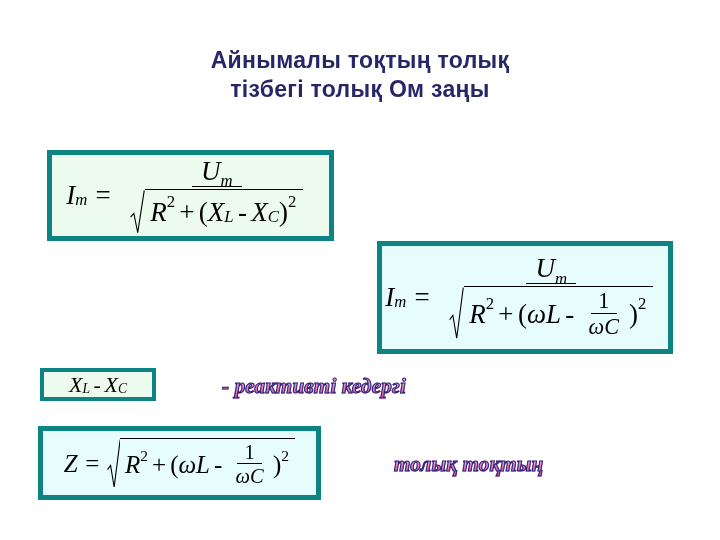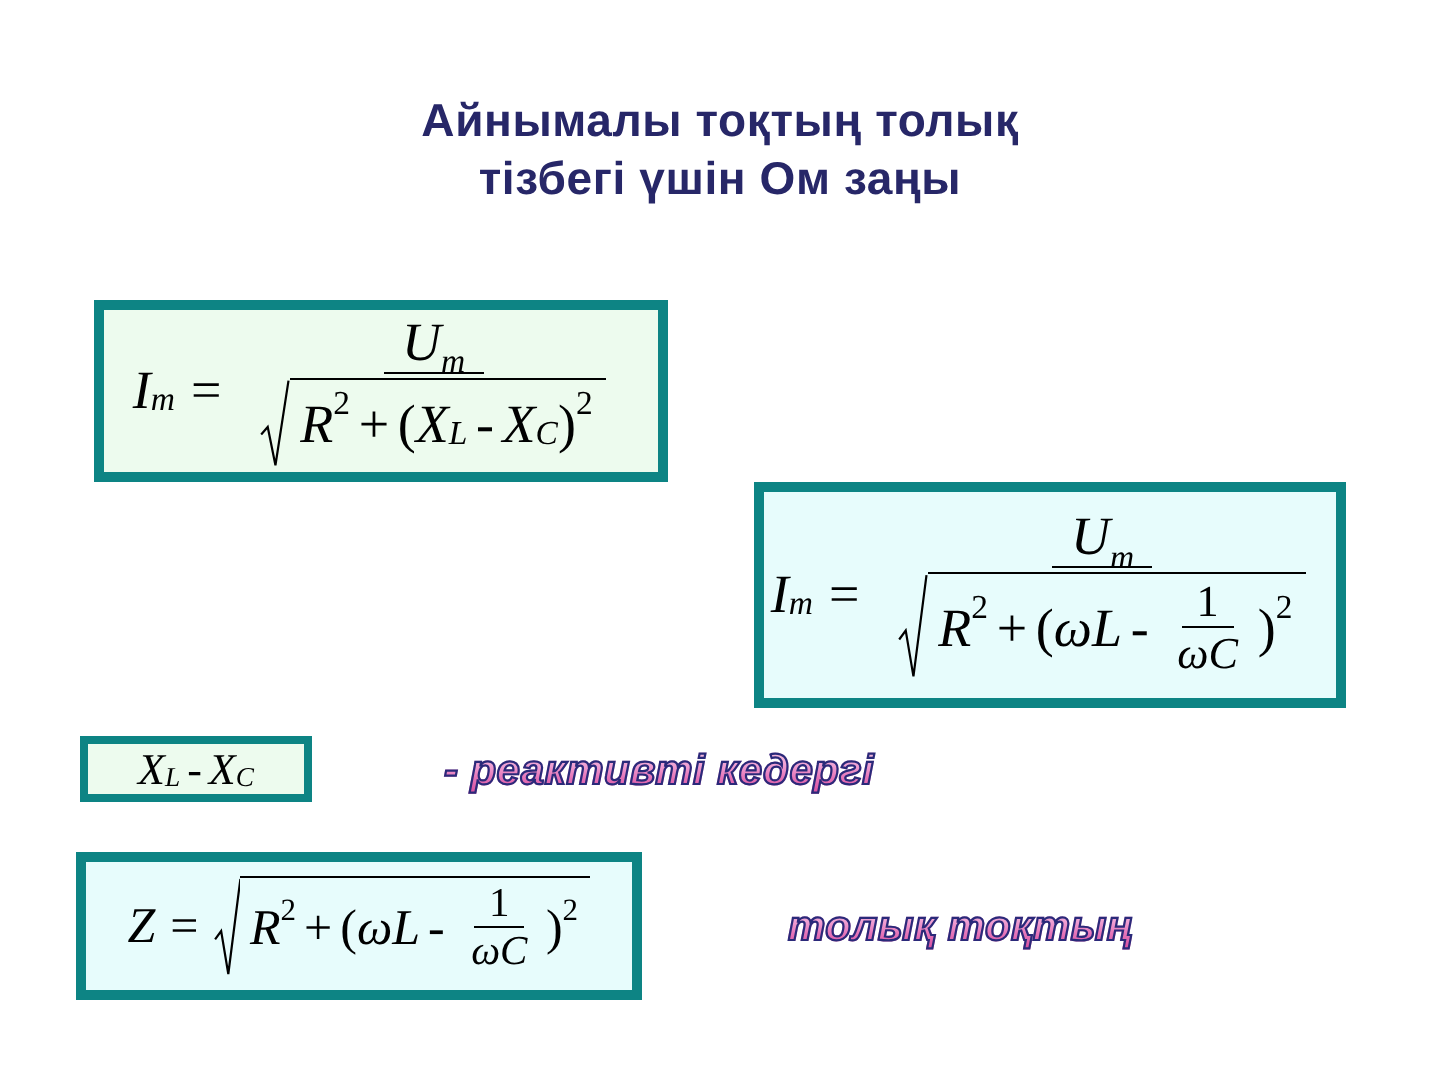--- a/index.html
+++ b/index.html
@@ -129,21 +129,21 @@
   .sqrt > .radicand {
     border-top: 1.6px solid #000;
     padding: 3px 0.25em 2px 0.18em;
     display: flex;
     align-items: center;
   }
 
   
   .wordart {
     position: absolute;
-    font-family: Liberation Sans, sans-serif;
+    font-family: Liberation Serif, serif;
     font-weight: bold;
     font-style: italic;
     white-space: nowrap;
     letter-spacing: 0.2px;
     background-image: linear-gradient(to bottom, #f6c9e4 0%, #ef9ed2 38%, #e574b8 62%, #d4479b 100%);
     -webkit-background-clip: text;
     background-clip: text;
     color: transparent;
     -webkit-text-stroke: 1.1px #2a2a7a;
     paint-order: stroke fill;
@@ -151,21 +151,21 @@
   .wa-reactive { left: 222px; top: 374px; font-size: 21px; }
   .wa-total   { left: 394px; top: 452px; font-size: 21px; }
 </style>
 </head>
 <body>
 
 <div class="slide">
 
   <div class="title">
     <span class="title-line">Айнымалы тоқтың толық</span>
-    <span class="title-line">тізбегі үшін Ом заңы</span>
+    <span class="title-line">тізбегі толық Ом заңы</span>
   </div>
 
   <div class="fbox box1">
     <div class="math" style="font-size:27px;">
       <span>I</span>
         <span class="sub">m</span>
       <span class="opw">=</span>
       <span class="frac">
         <span class="num">
           <span>U</span>

